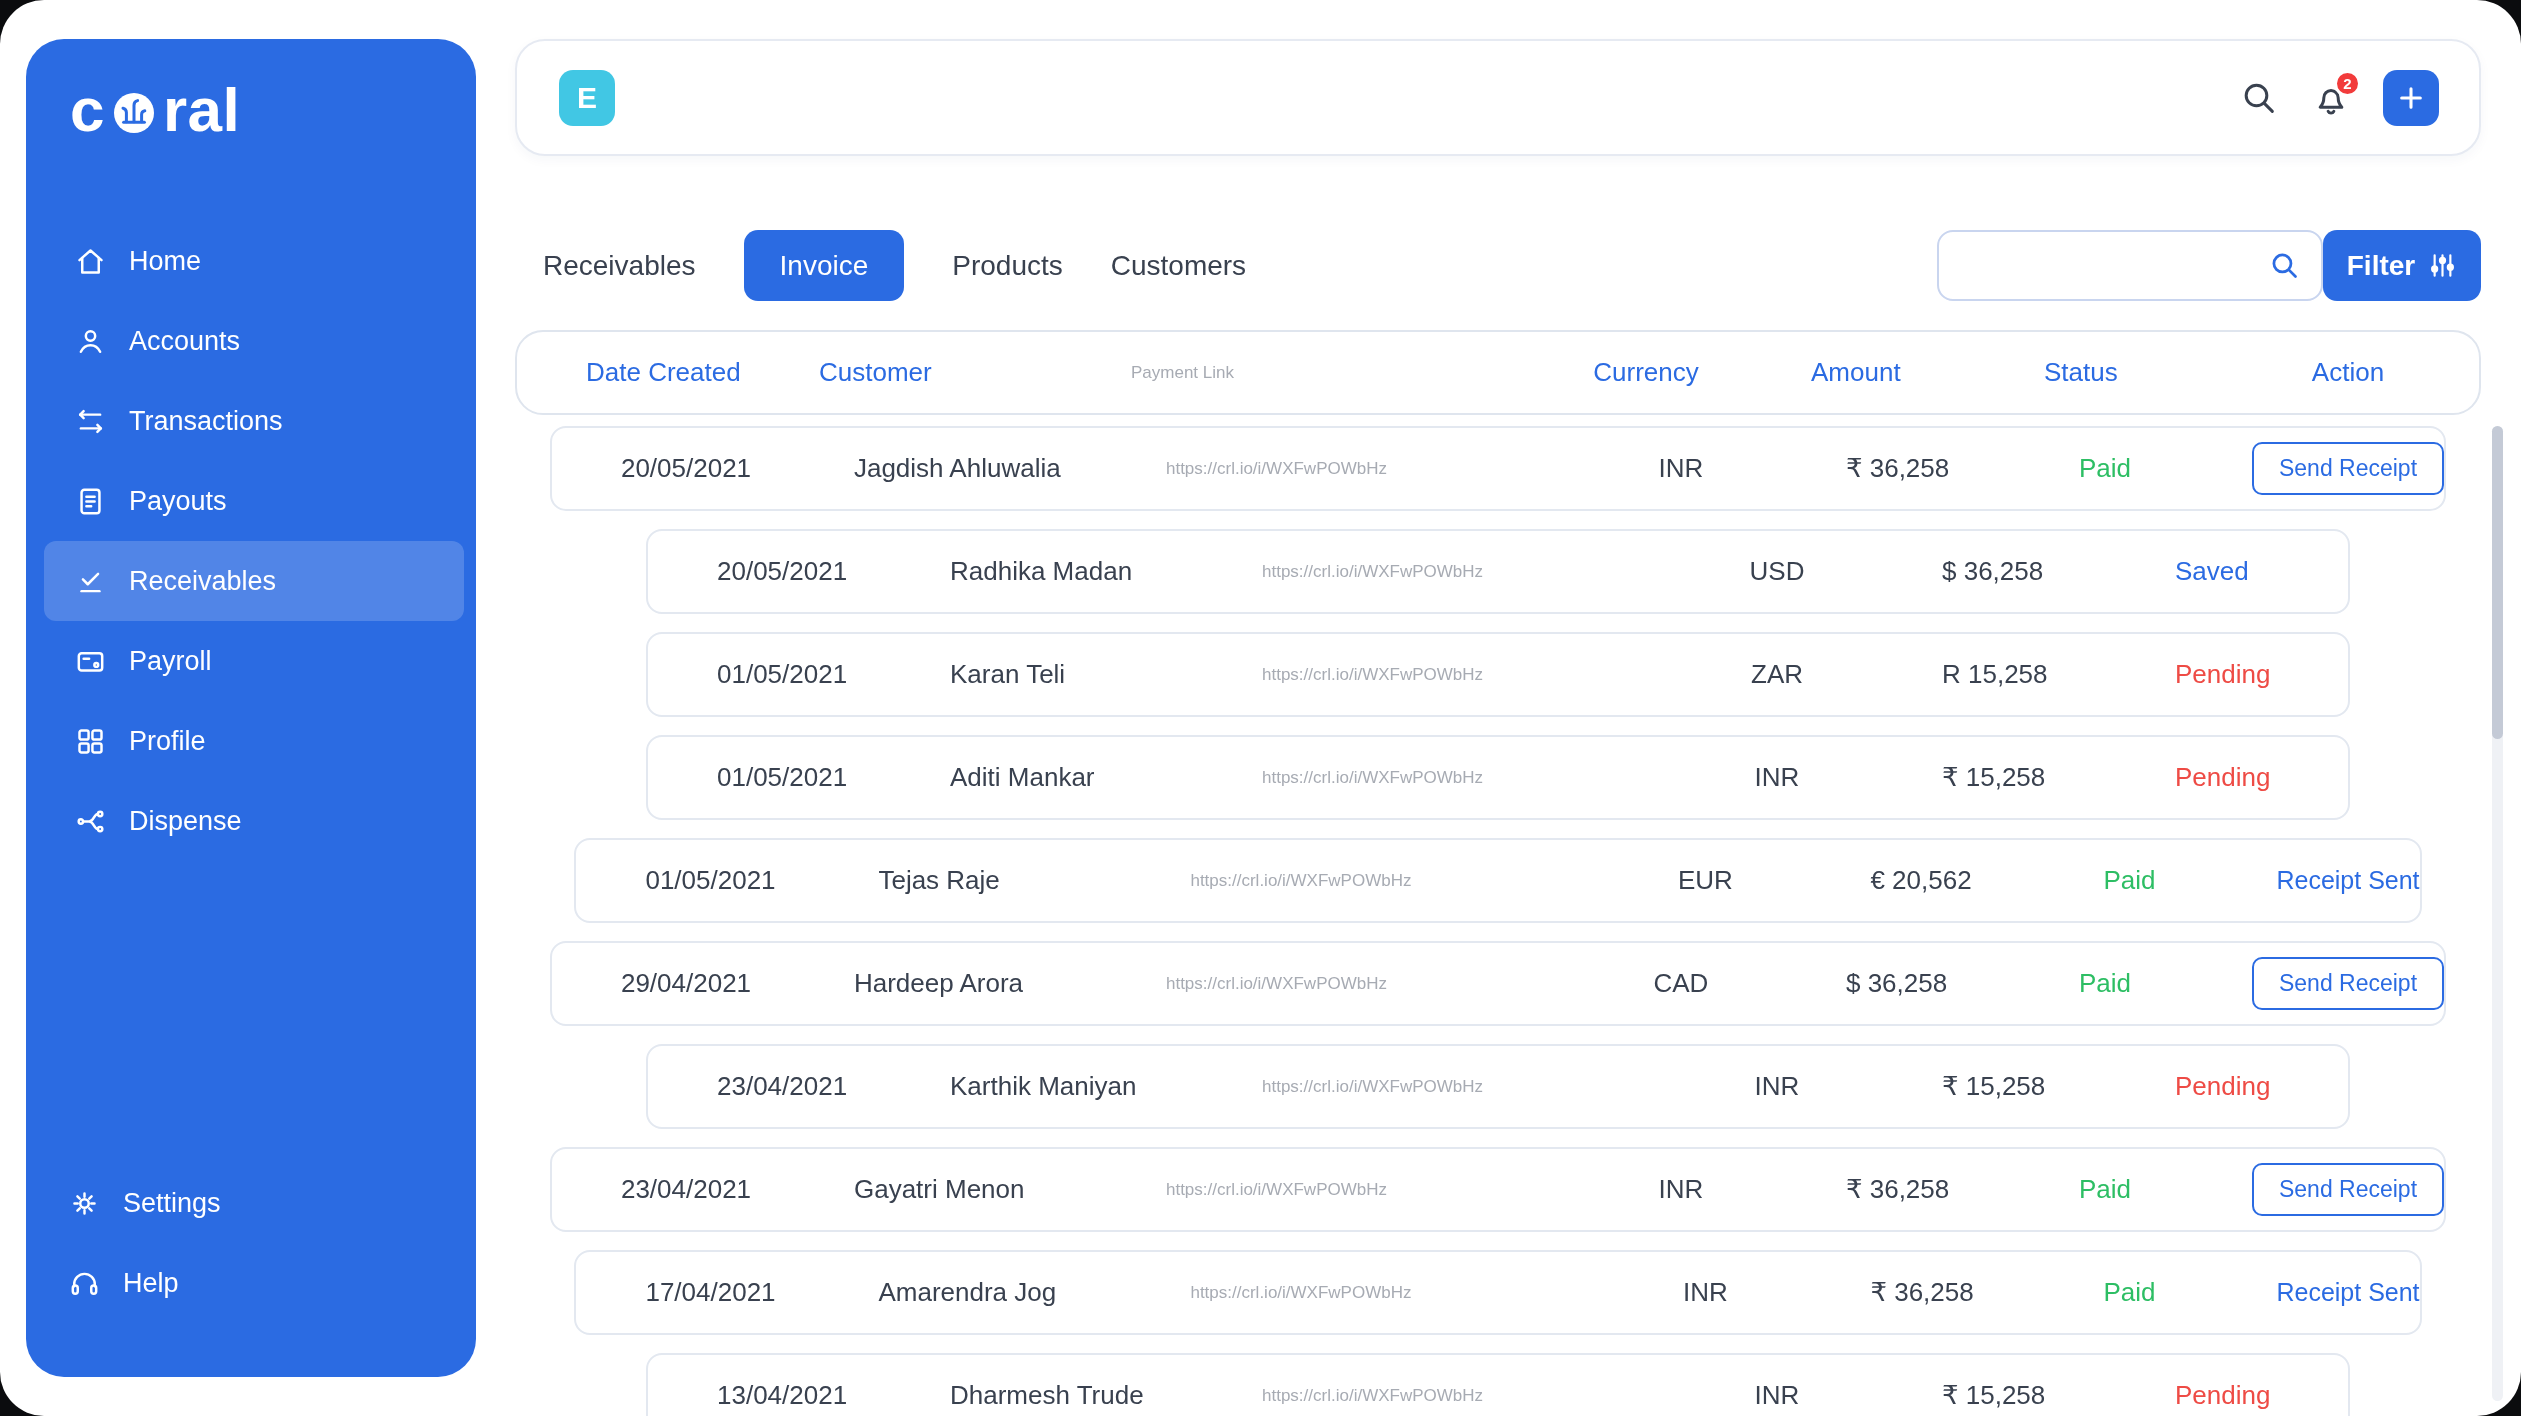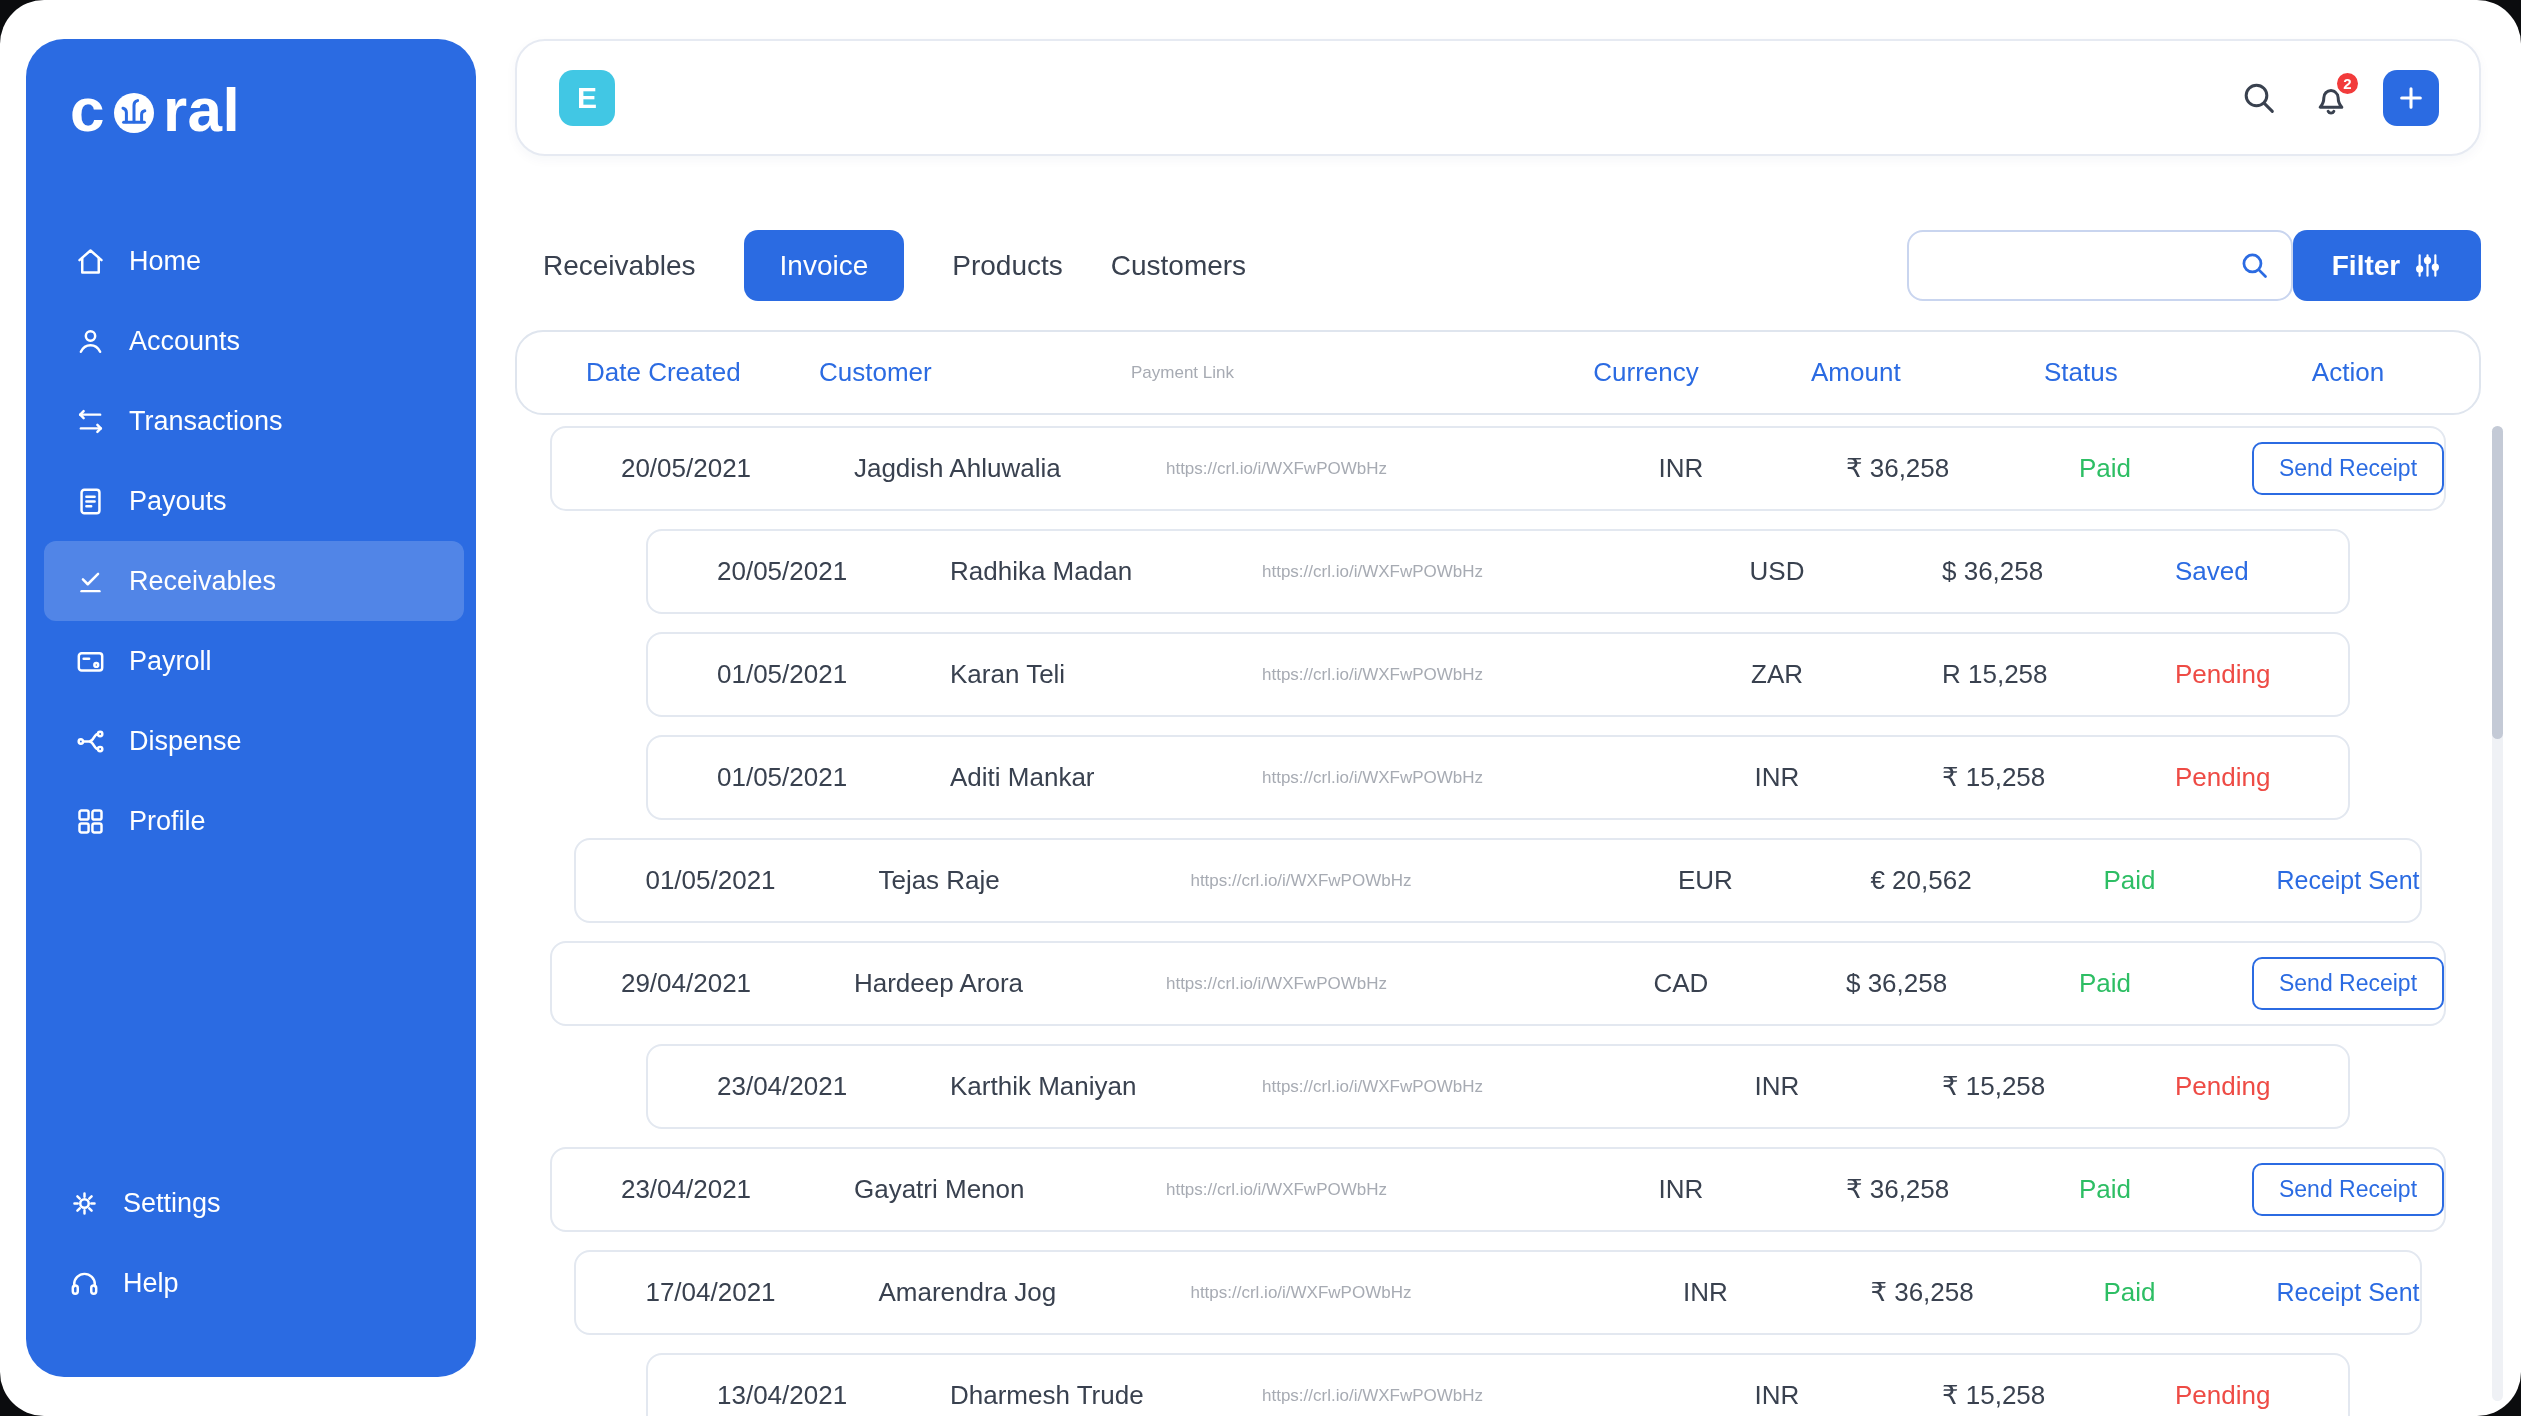--- a/index.html
+++ b/index.html
@@ -83,21 +83,21 @@
     border:2px solid #C9D5EF; border-radius:16px;
     display:flex; align-items:center; padding:0 20px 0 24px; background:#fff;
   }
   .search-box input{
     flex:1; border:none; outline:none; background:transparent;
     font-size:26px; color:var(--ink); font-family:inherit; min-width:0;
   }
   .search-ico{ display:flex; color:var(--accent); }
   .search-ico svg{ width:33px; height:33px; stroke-width:2; }
   .filter-btn{
-    width:188px; height:71px; border:none;
+    width:158px; height:71px; border:none;
     background:var(--accent); border-radius:14px; color:#fff;
     font-size:28px; font-weight:600; font-family:inherit;
     display:flex; align-items:center; justify-content:center; gap:13px; cursor:pointer;
   }
   .filter-ico{ display:flex; }
   .filter-ico svg{ width:29px; height:29px; }
 
   
   .table-header{
     position:absolute; left:515px; top:330px; width:1966px; height:85px;
@@ -217,38 +217,38 @@
               <rect x="3.5" y="6" width="17" height="12.5" rx="2"></rect>
               <path d="M7 10h4"></path>
               <circle cx="16.2" cy="14.5" r="1.4"></circle>
             </svg>
           </span>
           <span class="nav-label">Payroll</span>
         </div>
         <div class="nav-item">
           <span class="nav-ico">
             <svg viewBox="0 0 24 24" fill="none" stroke="currentColor" stroke-width="1.8" stroke-linecap="round" stroke-linejoin="round">
+              <rect x="4" y="4" width="6.6" height="6.6" rx="1.4"></rect>
+              <rect x="13.4" y="4" width="6.6" height="6.6" rx="1.4"></rect>
+              <rect x="4" y="13.4" width="6.6" height="6.6" rx="1.4"></rect>
+              <rect x="13.4" y="13.4" width="6.6" height="6.6" rx="1.4"></rect>
+            </svg>
+          </span>
+          <span class="nav-label">Profile</span>
+        </div>
+        <div class="nav-item">
+          <span class="nav-ico">
+            <svg viewBox="0 0 24 24" fill="none" stroke="currentColor" stroke-width="1.8" stroke-linecap="round" stroke-linejoin="round">
               <circle cx="5" cy="12" r="1.6"></circle>
               <circle cx="19" cy="6.5" r="1.6"></circle>
               <circle cx="19" cy="17.5" r="1.6"></circle>
               <path d="M6.6 12h4.4M11 12c3.5 0 3.3-5.5 6.4-5.5M11 12c3.5 0 3.3 5.5 6.4 5.5"></path>
             </svg>
           </span>
           <span class="nav-label">Dispense</span>
-        </div>
-        <div class="nav-item">
-          <span class="nav-ico">
-            <svg viewBox="0 0 24 24" fill="none" stroke="currentColor" stroke-width="1.8" stroke-linecap="round" stroke-linejoin="round">
-              <rect x="4" y="4" width="6.6" height="6.6" rx="1.4"></rect>
-              <rect x="13.4" y="4" width="6.6" height="6.6" rx="1.4"></rect>
-              <rect x="4" y="13.4" width="6.6" height="6.6" rx="1.4"></rect>
-              <rect x="13.4" y="13.4" width="6.6" height="6.6" rx="1.4"></rect>
-            </svg>
-          </span>
-          <span class="nav-label">Profile</span>
         </div>
       </nav>
     <nav class="nav nav-footer">
         <div class="nav-item">
           <span class="nav-ico">
             <svg viewBox="0 0 24 24" fill="none" stroke="currentColor" stroke-width="1.8" stroke-linecap="round" stroke-linejoin="round">
               <circle cx="12" cy="12" r="3.1"></circle>
               <path d="M16.9 12h2.4M12 16.9v2.4M7.1 12H4.7M12 7.1V4.7M15.46 15.46l1.7 1.7M8.54 15.46l-1.7 1.7M8.54 8.54l-1.7-1.7M15.46 8.54l1.7-1.7"></path>
             </svg>
           </span>

